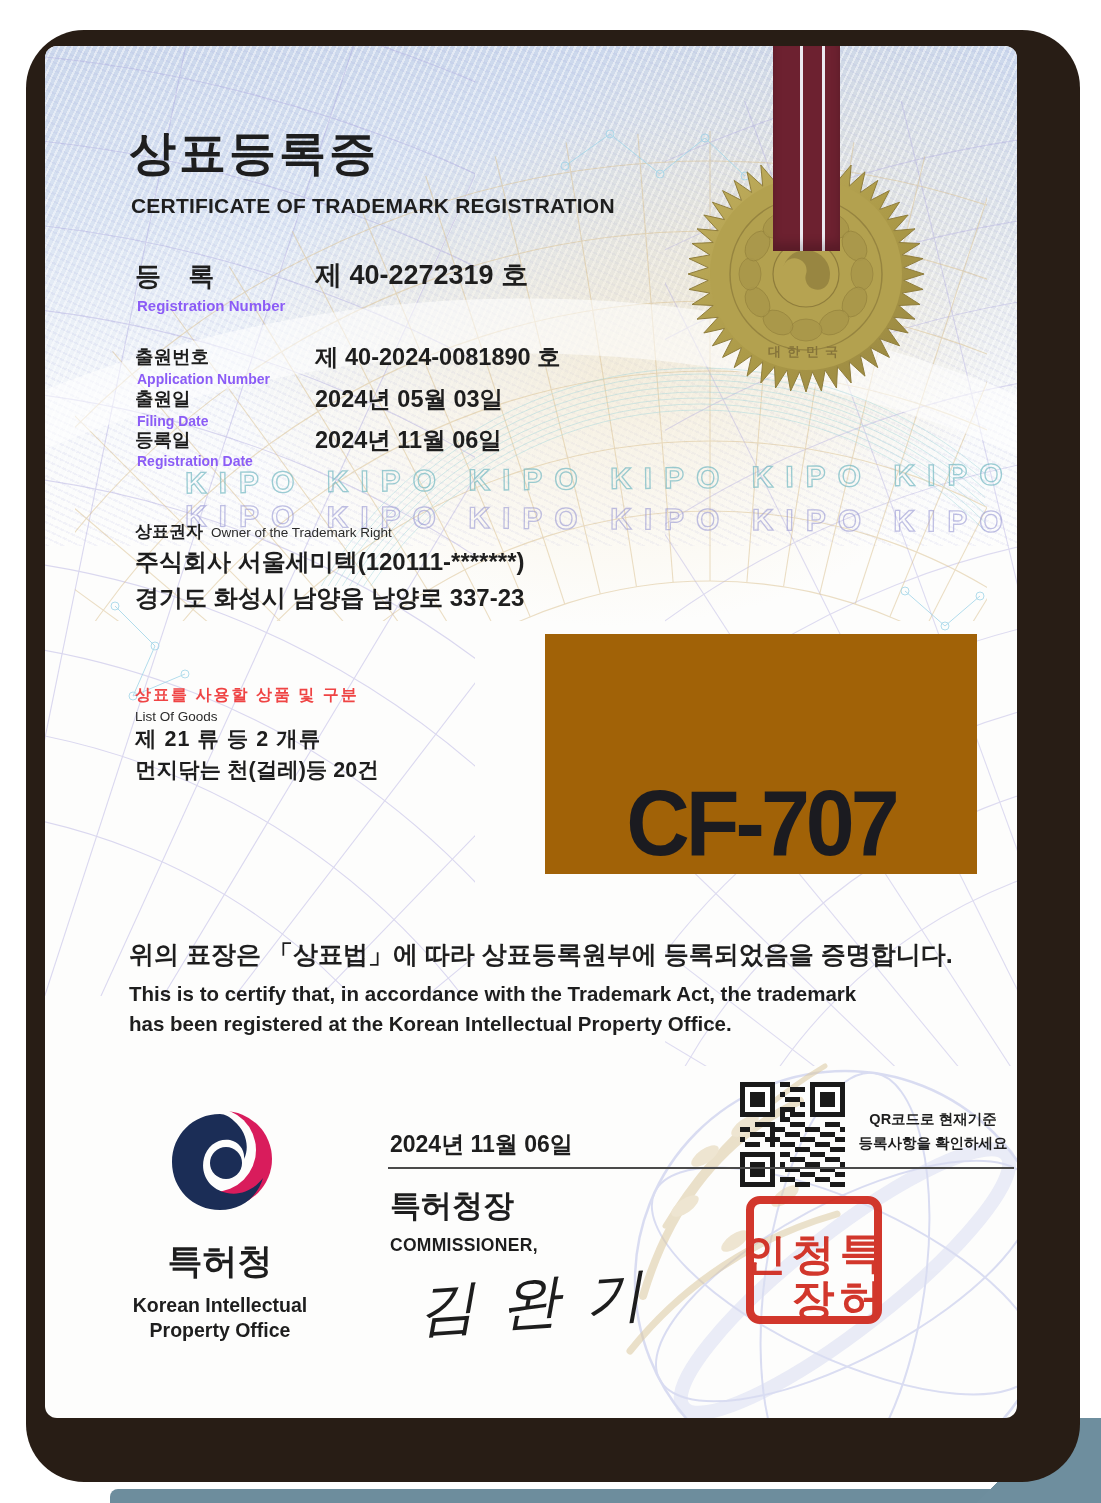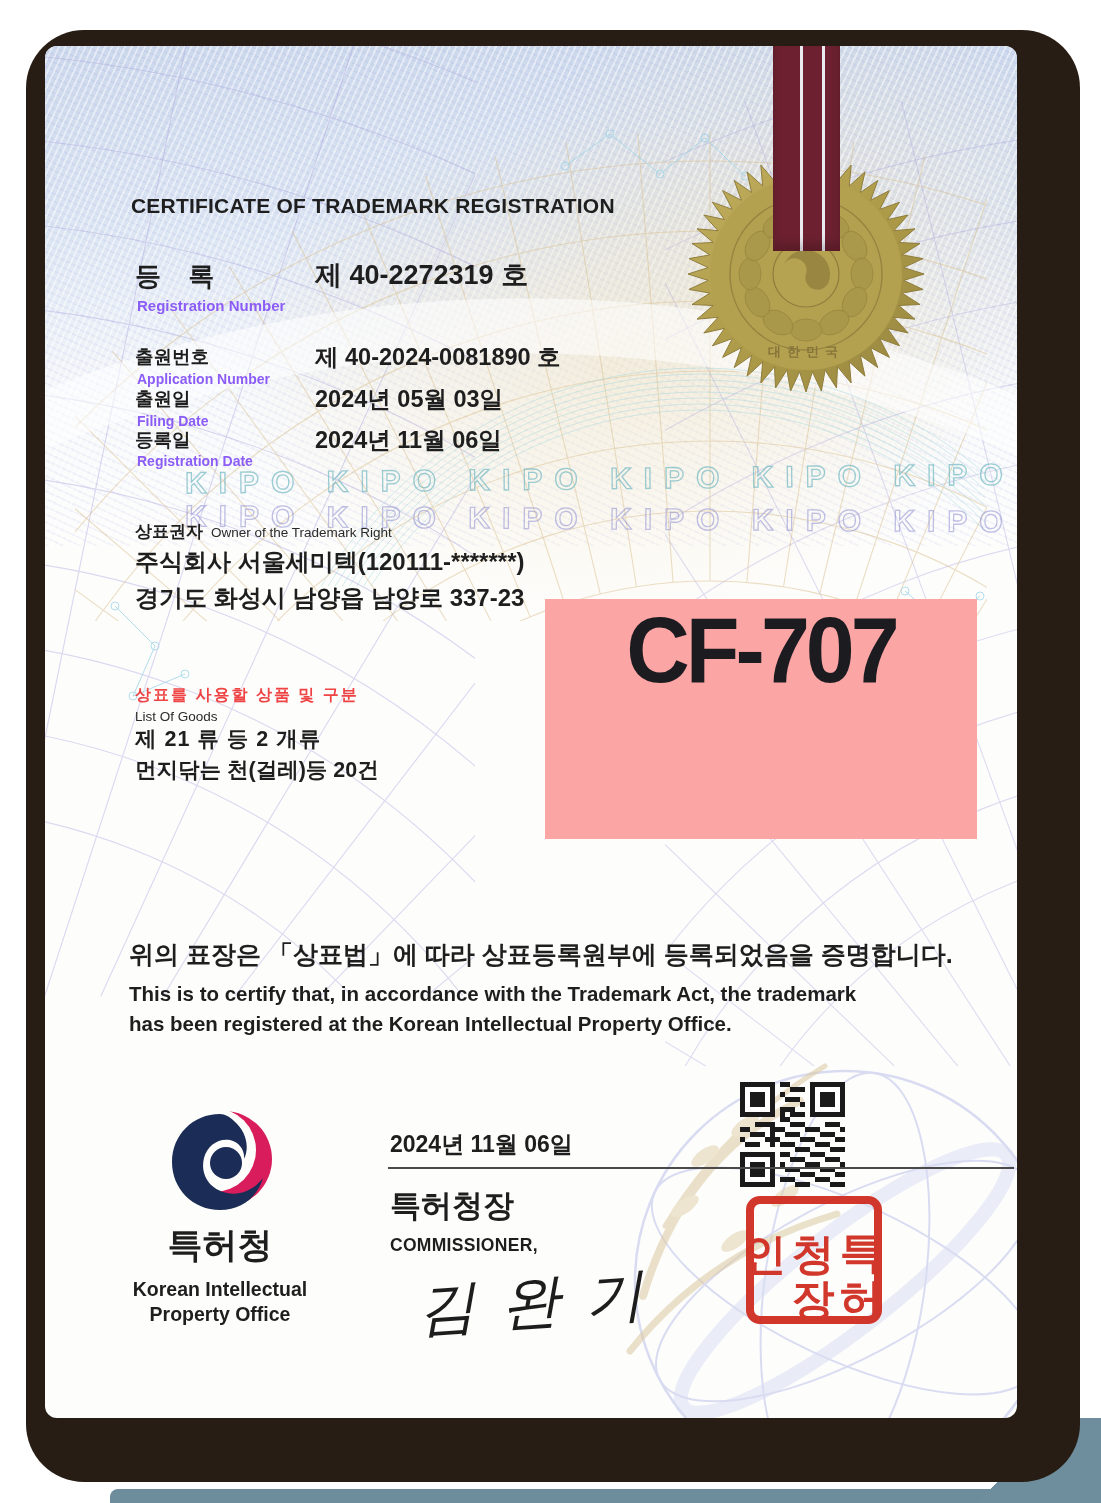--- a/index.html
+++ b/index.html
@@ -55,22 +55,22 @@
   .owner-lab{left:90px;top:476px;font-size:17px;font-weight:600;}
   .owner-lab .en{font-size:13.5px;font-weight:500;color:#2a2a2a;margin-left:8px;}
   .owner-name{left:90px;top:502px;font-size:24px;font-weight:800;}
   .owner-addr{left:90px;top:538px;font-size:24px;font-weight:800;}
 
   .goods-lab{left:90px;top:640px;font-size:16px;font-weight:600;letter-spacing:2px;color:#ef4444;}
   .goods-en{left:90px;top:663px;font-size:13.5px;font-weight:500;color:#2a2a2a;}
   .goods-1{left:90px;top:681px;font-size:21.5px;font-weight:800;letter-spacing:1px;}
   .goods-2{left:90px;top:712px;font-size:21.5px;font-weight:800;}
 
-  .tm-box{position:absolute;left:500px;top:553px;width:432px;height:240px;background:#fca5a5;z-index:2;
-          display:flex;align-items:flex-start;justify-content:center;}
+  .tm-box{position:absolute;left:500px;top:588px;width:432px;height:240px;background:#a16207;z-index:2;
+          display:flex;align-items:flex-end;justify-content:center;}
   .tm-text{font-size:88px;font-weight:900;letter-spacing:-4px;color:#1b1b20;transform:scale(1.0,1.06);}
 
   .stmt-ko{left:84px;top:894px;font-size:25px;font-weight:800;}
   .stmt-en{font-size:20.5px;font-weight:700;}
   .stmt-en1{left:84px;top:936px;} .stmt-en2{left:84px;top:966px;}
 
   .qr-note{left:800px;top:1062px;width:176px;font-size:14.5px;font-weight:600;line-height:1.65;text-align:center;}
   .issue-date{left:345px;top:1085px;font-size:23px;font-weight:600;}
   .rule{position:absolute;left:343px;top:1121px;width:626px;height:2px;background:#4a4a4a;z-index:3;}
   .comm-ko{left:345px;top:1142px;font-size:31px;font-weight:700;}
@@ -78,21 +78,21 @@
   .comm-en2{left:345px;top:1213px;font-size:17.5px;font-weight:800;letter-spacing:.3px;}
   .signature{left:372px;top:1222px;font-size:58px;font-weight:500;letter-spacing:26px;color:#1d1d1d;
              transform:rotate(-4deg);font-style:italic;}
 
   .seal{position:absolute;left:701px;top:1150px;width:136px;height:128px;z-index:3;
         border:8px solid #cf271b;border-radius:14px;box-sizing:border-box;opacity:.92;
         display:flex;align-items:center;justify-content:center;background:rgba(255,255,255,.04);}
   .seal-chars{writing-mode:vertical-rl;font-size:43px;font-weight:900;color:#cf271b;line-height:1.12;letter-spacing:2px;}
 
   .logo-block{position:absolute;left:75px;top:1060px;width:200px;text-align:center;z-index:3;}
-  .logo-ko{font-size:35px;font-weight:800;margin-top:0;}
+  .logo-ko{font-size:35px;font-weight:800;margin-top:16px;}
   .logo-en{font-size:19.5px;font-weight:700;line-height:1.3;margin-top:8px;}
 </style>
 </head>
 <body>
 
 <div class="stage">
   <div class="backdrop-strip"></div>
   <div class="backdrop-corner"></div>
   <div class="frame"></div>
 
@@ -404,20 +404,21 @@
           <path d="M-24,0 a24,24 0 0 1 48,0 a12,12 0 0 1 -24,0 a12,12 0 0 0 -24,0 z" fill="#93813e" opacity=".85" transform="rotate(18)"></path>
           <text x="0" y="82" text-anchor="middle" font-size="13" letter-spacing="6" fill="#86743a" font-weight="700" font-family="&quot;Liberation Sans&quot;,sans-serif">대한민국</text>
         </g>
       </svg>
 
     <div class="kipo-row r1">KIPO KIPO KIPO KIPO KIPO KIPO KIPO KIPO</div>
     <div class="kipo-row r2">KIPO KIPO KIPO KIPO KIPO KIPO KIPO KIPO</div>
 
     <div class="ribbon"></div>
 
+    <div class="txt title-ko">상표등록증</div>
     <div class="txt title-en">CERTIFICATE OF TRADEMARK REGISTRATION</div>
 
     <div class="txt lab-lg">등 록</div>
     <div class="txt sub-en reg-en">Registration Number</div>
     <div class="txt val-lg">제 40-2272319 호</div>
 
     <div class="txt lab-md app-ko">출원번호</div>
     <div class="txt sub-en app-en">Application Number</div>
     <div class="txt app-val">제 40-2024-0081890 호</div>
 
@@ -441,20 +442,24 @@
     <div class="txt goods-2">먼지닦는 천(걸레)등 20건</div>
 
     <div class="tm-box">
       <span class="tm-text">CF-707</span>
     </div>
 
     <div class="txt stmt-ko">위의 표장은 「상표법」에 따라 상표등록원부에 등록되었음을 증명합니다.</div>
     <div class="txt stmt-en stmt-en1">This is to certify that, in accordance with the Trademark Act, the trademark</div>
     <div class="txt stmt-en stmt-en2">has been registered at the Korean Intellectual Property Office.</div>
 
+    <div class="txt qr-note">
+      <div>QR코드로 현재기준</div>
+      <div>등록사항을 확인하세요</div>
+    </div>
 
     <div class="txt issue-date">2024년 11월 06일</div>
     <div class="rule"></div>
     <div class="txt comm-ko">특허청장</div>
     <div class="txt comm-en1">COMMISSIONER,</div>
     <div class="txt signature">김완기</div>
 
     <div class="seal">
       <span class="seal-chars">특허청장인</span>
     </div>

